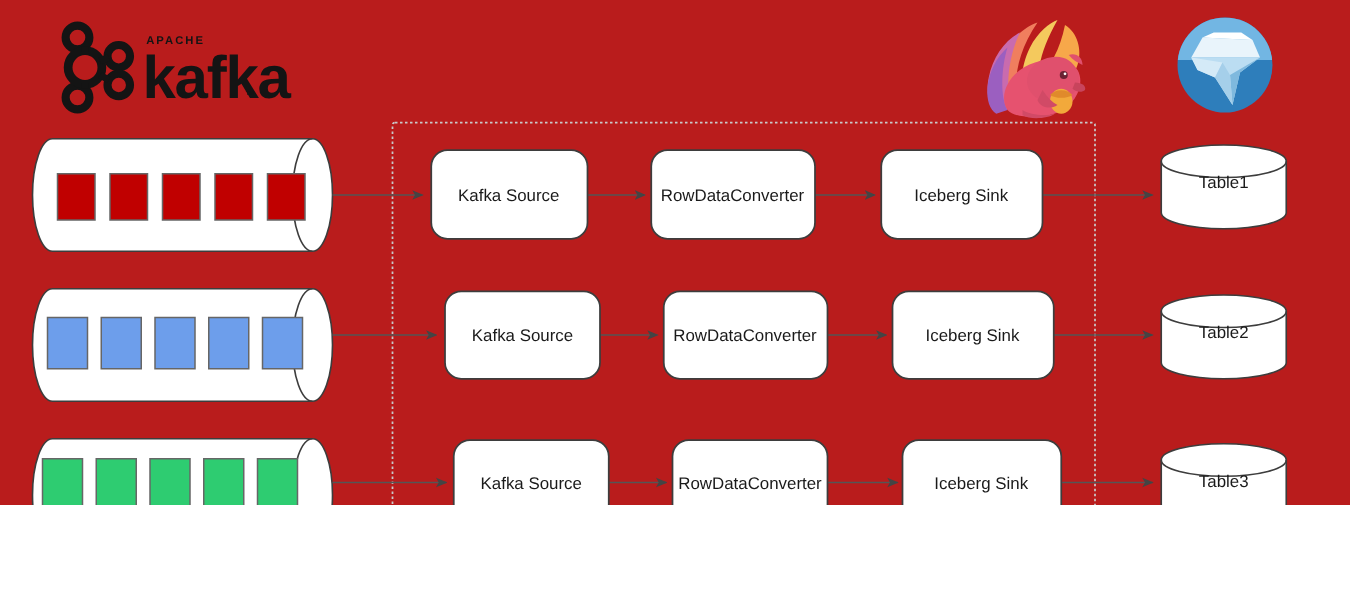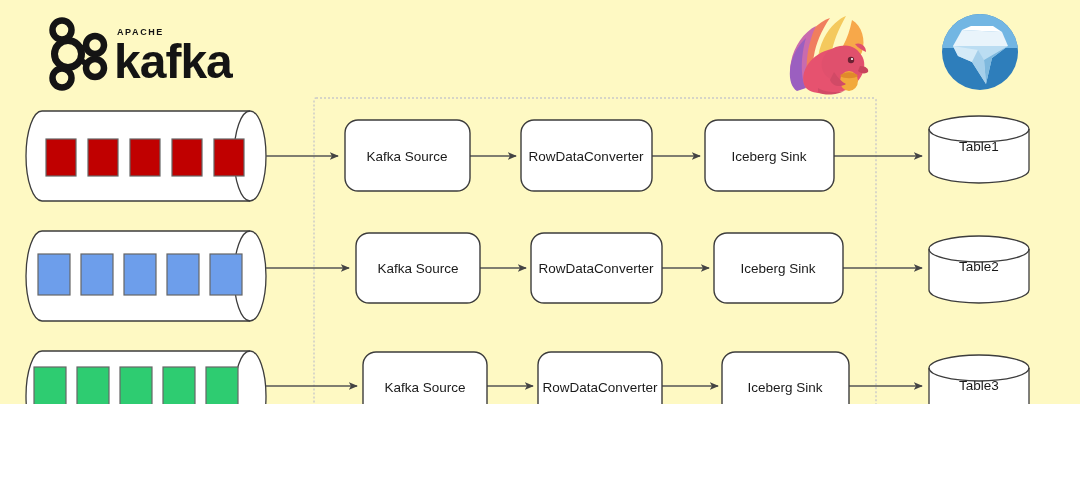--- a/index.html
+++ b/index.html
@@ -7,21 +7,21 @@
     padding: 0;
     background: #ffffff;
   }
   body {
     font-family: "Liberation Sans", sans-serif;
   }
   #stage {
     position: relative;
     width: 1080px;
     height: 404px;
-    background: #fef9c3;
+    background: #b91c1c;
     overflow: hidden;
   }
   #diagram-svg {
     position: absolute;
     left: 0;
     top: 0;
     width: 1080px;
     height: 483px;
   }
   .node-label {

